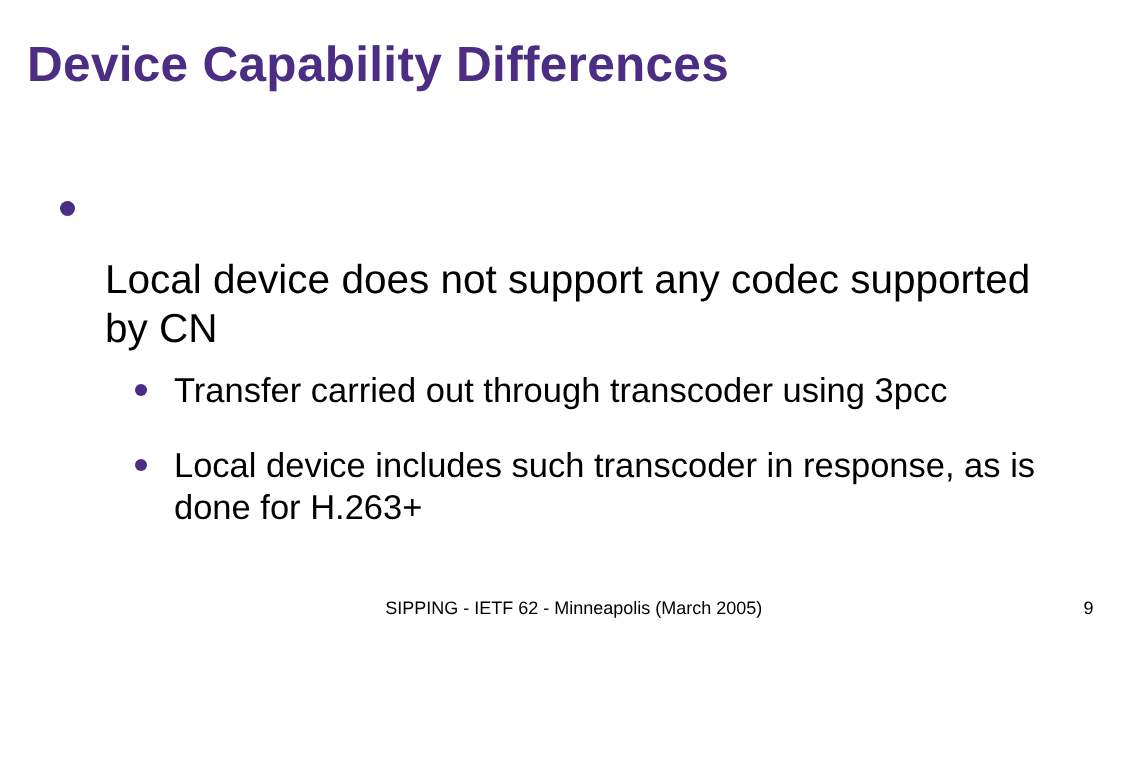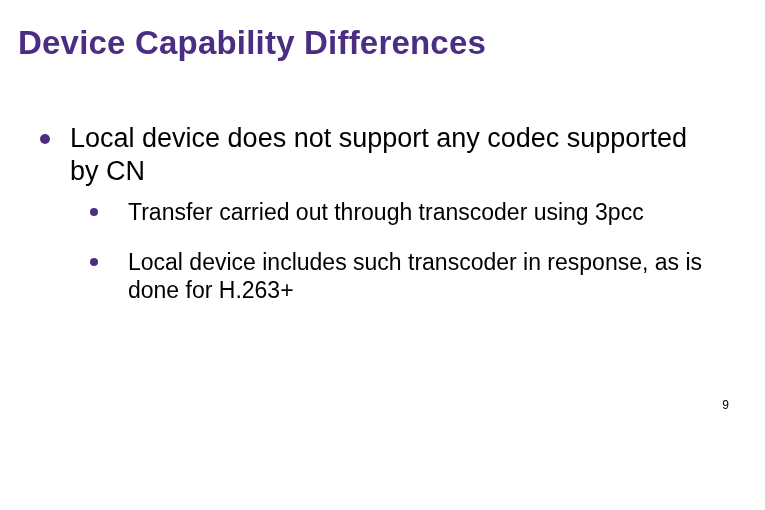--- a/index.html
+++ b/index.html
@@ -2,23 +2,23 @@
 <html><head>
 <meta charset="utf-8">
 <style>
   * { box-sizing: border-box; margin: 0; padding: 0; }
   html, body { width: 765px; height: 510px; background: #fff; font-family: Arial, Helvetica, sans-serif; color: #000; }
   .slide { position: relative; width: 765px; height: 434px; padding: 24px 18px 0 18px; }
   .title { font-size: 33px; font-weight: bold; color: #4b2e83; letter-spacing: 0.2px; }
   .content { margin-top: 60px; padding-left: 22px; }
   .bullet-row { display: flex; align-items: flex-start; margin-bottom: 10px; }
   .dot-l1 { width: 10px; height: 10px; border-radius: 50%; background: #4b2e83; flex: 0 0 auto; margin-top: 12px; margin-right: 20px; }
-  .text-l1 { font-size: 27px; line-height: 1.22; color: #000; max-width: 640px; }
+  .text-l1 { font-size: 27px; line-height: 1.22; color: #000; max-width: 640px; margin-top: 48px; }
   .sub { margin-left: 50px; margin-top: 8px; margin-bottom: 22px; }
-  .sub .bullet-row { margin-bottom: 6px; gap: 12px; }
+  .sub .bullet-row { margin-bottom: 6px; }
   .dot-l2 { width: 8px; height: 8px; border-radius: 50%; background: #4b2e83; flex: 0 0 auto; margin-top: 10px; margin-right: 18px; }
   .text-l2 { font-size: 23px; line-height: 1.22; color: #000; max-width: 600px; }
   .footer { position: absolute; left: 0; bottom: 22px; width: 100%; display: flex; align-items: center; justify-content: center; font-size: 12px; color: #000; }
   .pagenum { position: absolute; right: 36px; bottom: 22px; font-size: 12px; color: #000; }
 </style>
 </head>
 <body>
 
 <div class="slide">
 
@@ -39,15 +39,16 @@
 
     <div class="sub">
       <div class="bullet-row">
         <span class="dot-l2"></span>
         <span class="text-l2">Local device includes such transcoder in response, as is done for H.263+</span>
       </div>
     </div>
 
   </div>
 
+  <div class="footer">SIPPING - IETF 62 - Minneapolis (March 2005)</div>
   <div class="pagenum">9</div>
 
 </div>
 
 </body></html>

